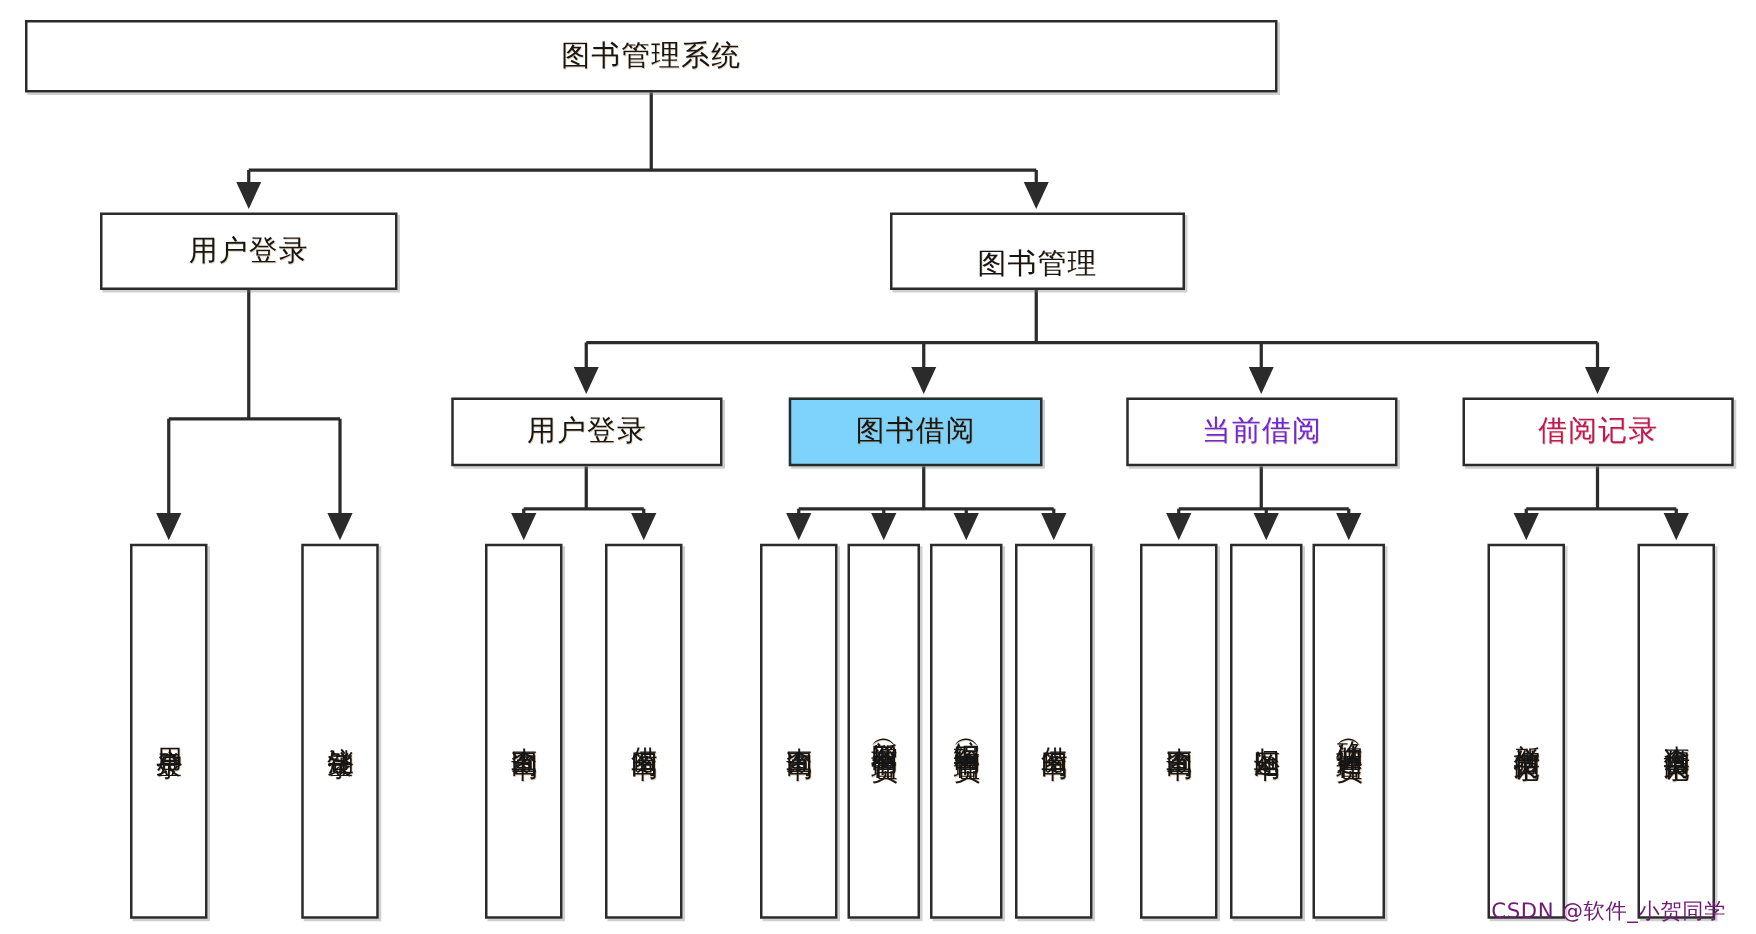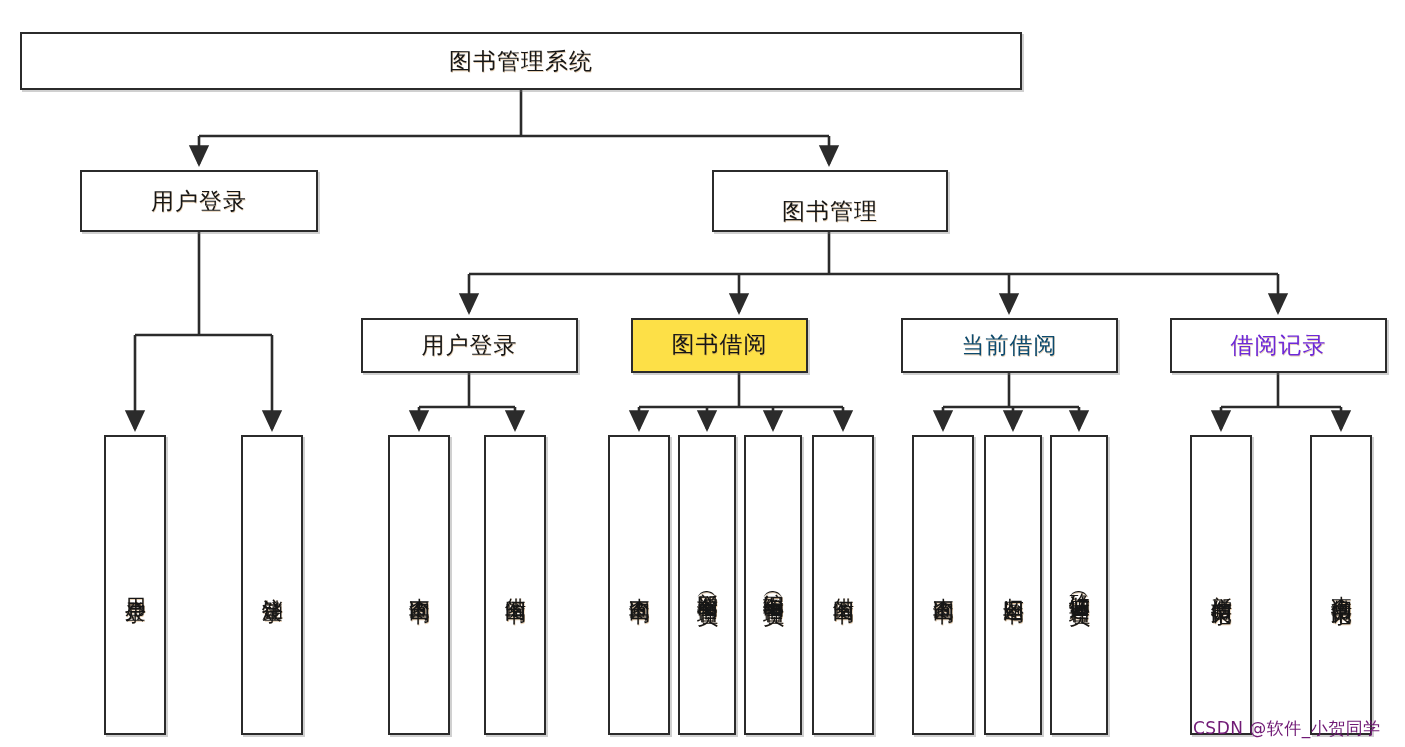--- a/index.html
+++ b/index.html
@@ -111,42 +111,42 @@
       <path d="M1013,407 L1013,429" marker-end="url(#arrow)"></path>
       <path d="M1079,407 L1079,429" marker-end="url(#arrow)"></path>
 
       <path d="M1278,373 L1278,407"></path>
       <path d="M1221,407 L1341,407"></path>
       <path d="M1221,407 L1221,429" marker-end="url(#arrow)"></path>
       <path d="M1341,407 L1341,429" marker-end="url(#arrow)"></path>
     </g>
   </svg>
 
-  <div class="node" style="left: 20px; top: 32px; width: 1002px; height: 58px; border-color: rgb(43, 43, 43); background: rgb(255, 255, 255);">
+  <div class="node" style="left: 20px; top: 16px; width: 1002px; height: 58px; border-color: rgb(43, 43, 43); background: rgb(255, 255, 255);">
     <span class="label" style="color: rgb(22, 22, 22);">图书管理系统</span>
   </div>
 
   <div class="node" style="left: 80px; top: 170px; width: 238px; height: 62px; border-color: rgb(43, 43, 43); background: rgb(255, 255, 255);">
     <span class="label" style="color: rgb(22, 22, 22);">用户登录</span>
   </div>
   <div class="node" style="left: 712px; top: 170px; width: 236px; height: 62px; border-color: rgb(43, 43, 43); background: rgb(255, 255, 255);">
     <span class="label" style="color: rgb(22, 22, 22); margin-top: 20px;">图书管理</span>
   </div>
 
   <div class="node" style="left: 361px; top: 318px; width: 217px; height: 55px; border-color: rgb(43, 43, 43); background: rgb(255, 255, 255);">
     <span class="label" style="color: rgb(22, 22, 22);">用户登录</span>
   </div>
-  <div class="node" style="left: 631px; top: 318px; width: 177px; height: 55px; border-color: rgb(43, 43, 43); background: #fde047; font-family: Liberation Serif, serif;">
+  <div class="node" style="left: 631px; top: 318px; width: 203px; height: 55px; border-color: rgb(43, 43, 43); background: #7dd3fc;">
     <span class="label" style="color: rgb(22, 22, 22);">图书借阅</span>
   </div>
   <div class="node" style="left: 901px; top: 318px; width: 217px; height: 55px; border-color: rgb(43, 43, 43); background: rgb(255, 255, 255);">
-    <span class="label" style="color: #0c4a6e; text-align: center;">当前借阅</span>
+    <span class="label" style="color: #6d28d9; text-align: center;">当前借阅</span>
   </div>
   <div class="node" style="left: 1170px; top: 318px; width: 217px; height: 55px; border-color: rgb(43, 43, 43); background: rgb(255, 255, 255);">
-    <span class="label" style="color: #6d28d9;">借阅记录</span>
+    <span class="label" style="color: #be185d;">借阅记录</span>
   </div>
 
   <div class="node vertical" style="left: 104px; top: 435px; width: 62px; height: 300px; border-color: rgb(43, 43, 43); background: rgb(255, 255, 255);">
     <span class="label" style="color: rgb(22, 22, 22);">用户登录</span>
   </div>
   <div class="node vertical" style="left: 241px; top: 435px; width: 62px; height: 300px; border-color: rgb(43, 43, 43); background: rgb(255, 255, 255);">
     <span class="label" style="color: rgb(22, 22, 22);">注销登录</span>
   </div>
   <div class="node vertical" style="left: 388px; top: 435px; width: 62px; height: 300px; border-color: rgb(43, 43, 43); background: rgb(255, 255, 255);">
     <span class="label" style="color: rgb(22, 22, 22);">查询图书</span>

